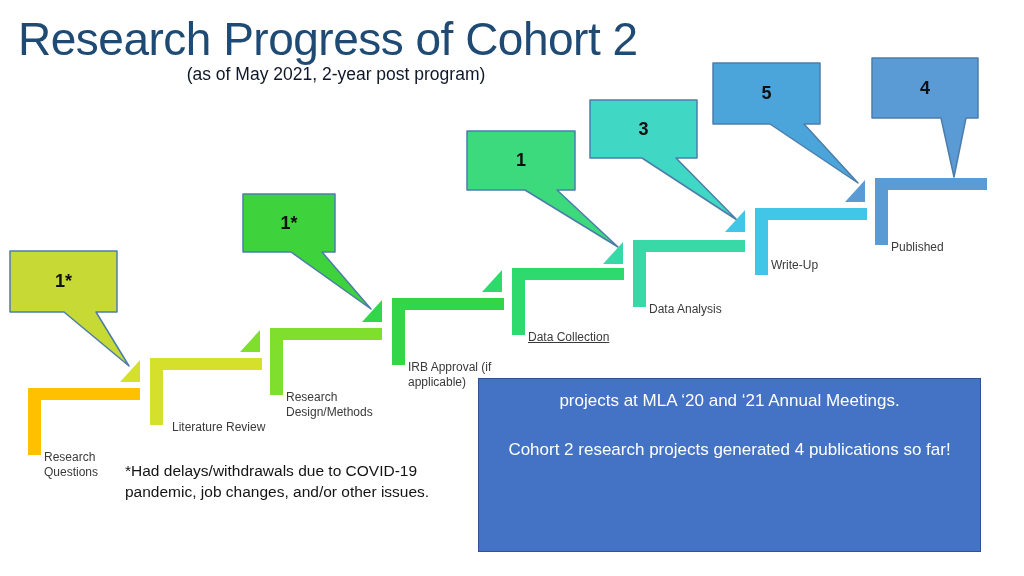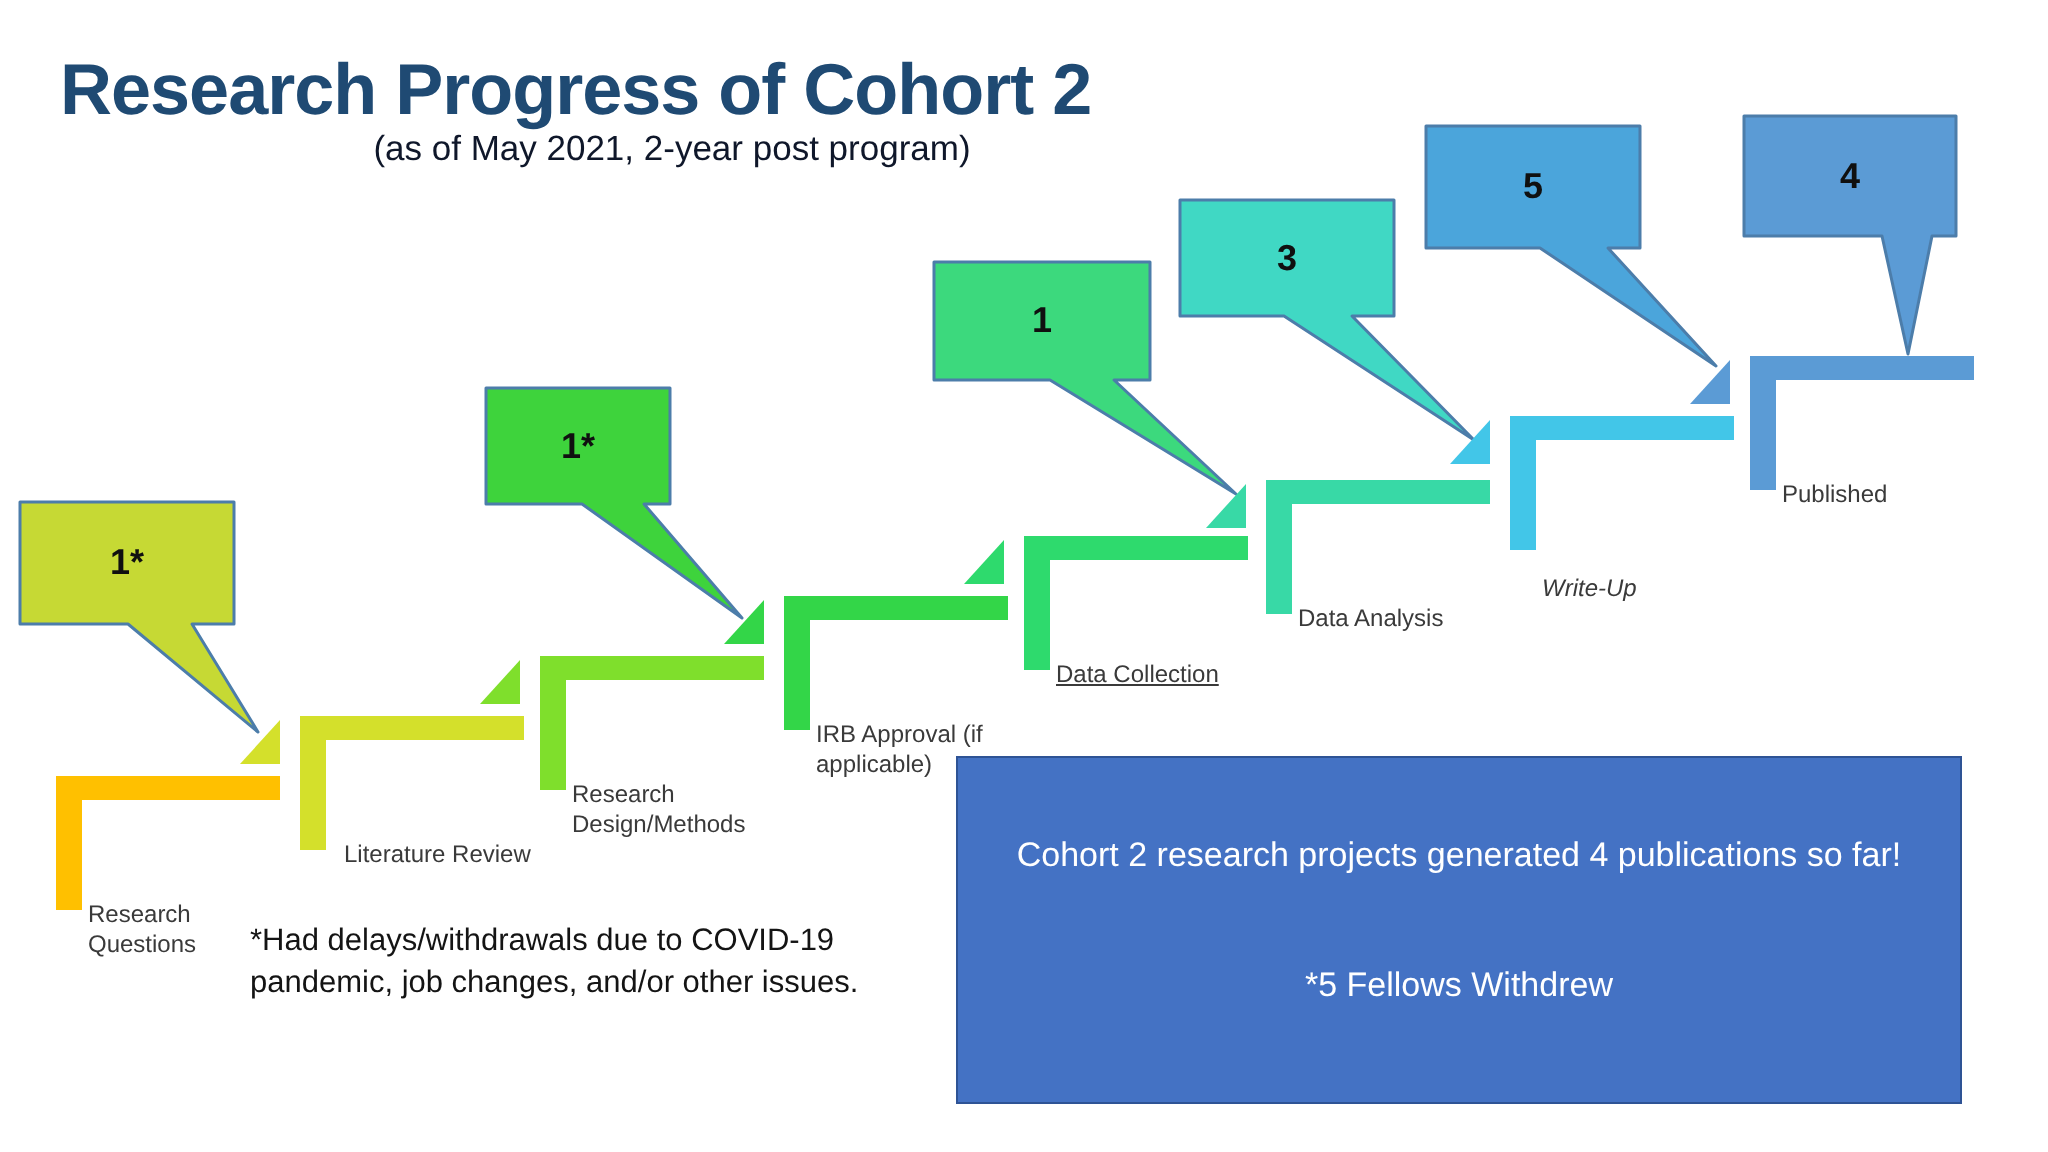--- a/index.html
+++ b/index.html
@@ -1,18 +1,18 @@
 <!DOCTYPE html>
 <html><head>
 <meta charset="utf-8">
 <style>
   html,body{margin:0;padding:0;background:#ffffff;}
   body{font-family:"Liberation Sans",sans-serif;}
   .slide{position:relative;width:1024px;height:576px;background:#ffffff;overflow:hidden;}
-  .title{position:absolute;left:18px;top:12px;margin:12px;font-size:36px;font-weight:700;letter-spacing:-0.5px;}
+  .title{position:absolute;left:18px;top:12px;margin:0;font-size:46px;font-weight:400;letter-spacing:-0.5px;}
   .subtitle{position:absolute;left:0;top:64px;width:672px;text-align:center;font-size:17.5px;font-weight:400;}
   #shape-svg{position:absolute;left:0;top:0;width:1024px;height:576px;}
   .step-part{position:absolute;}
   .step-triangle{position:absolute;clip-path:polygon(100% 0,100% 100%,0 100%);}
   .step-label{position:absolute;width:106px;font-size:12px;line-height:1.25;color:#3a3a3a;margin-top:47px;}
   .callout-num{position:absolute;display:flex;align-items:center;justify-content:center;
                font-weight:700;font-size:18px;color:#101010;}
   .footnote{position:absolute;left:125px;top:460px;font-size:15.5px;line-height:1.38;color:#141414;}
   .footnote span{display:block;}
   .summary{position:absolute;left:478px;top:378px;width:503px;height:174px;box-sizing:border-box;
@@ -71,21 +71,21 @@
       <div>
         <div class="step-part" style="left: 633px; top: 240px; width: 112px; height: 12px; background: rgb(56, 217, 166);"></div>
         <div class="step-part" style="left: 633px; top: 240px; width: 13px; height: 67px; background: rgb(56, 217, 166);"></div>
         <div class="step-triangle" style="left: 603px; top: 242px; width: 20px; height: 22px; background: rgb(56, 217, 166);"></div>
         <div class="step-label" style="left: 649px; top: 255px;">Data Analysis</div>
       </div>
       <div>
         <div class="step-part" style="left: 755px; top: 208px; width: 112px; height: 12px; background: rgb(66, 198, 232);"></div>
         <div class="step-part" style="left: 755px; top: 208px; width: 13px; height: 67px; background: rgb(66, 198, 232);"></div>
         <div class="step-triangle" style="left: 725px; top: 210px; width: 20px; height: 22px; background: rgb(66, 198, 232);"></div>
-        <div class="step-label" style="left: 771px; top: 240px; font-style: italic;">Write-Up</div>
+        <div class="step-label" style="left: 771px; top: 211px;">Write-Up</div>
       </div>
       <div>
         <div class="step-part" style="left: 875px; top: 178px; width: 112px; height: 12px; background: rgb(91, 155, 213);"></div>
         <div class="step-part" style="left: 875px; top: 178px; width: 13px; height: 67px; background: rgb(91, 155, 213);"></div>
         <div class="step-triangle" style="left: 845px; top: 180px; width: 20px; height: 22px; background: rgb(91, 155, 213);"></div>
         <div class="step-label" style="left: 891px; top: 193px;">Published</div>
       </div>
     </div>
   <div id="callouts-layer">
       <div class="callout-num" style="left: 10px; top: 251px; width: 107px; height: 61px;">1*</div>
@@ -95,17 +95,17 @@
       <div class="callout-num" style="left: 713px; top: 63px; width: 107px; height: 61px;">5</div>
       <div class="callout-num" style="left: 872px; top: 58px; width: 106px; height: 60px;">4</div>
     </div>
 
   <div class="footnote">
     <span>*Had delays/withdrawals due to COVID-19</span>
     <span>pandemic, job changes, and/or other issues.</span>
   </div>
 
   <div class="summary" id="summary-box" style="background: rgb(68, 114, 196); border: 1.5px solid rgb(46, 83, 149);">
+    <div class="p1">projects at MLA ‘20 and ‘21  Annual Meetings.</div>
     <div class="p2">Cohort 2 research projects generated 4 publications so far!</div>
-    <div class="p3">*5 Fellows Withdrew</div>
   </div>
 
 </div>
 
 </body></html>

